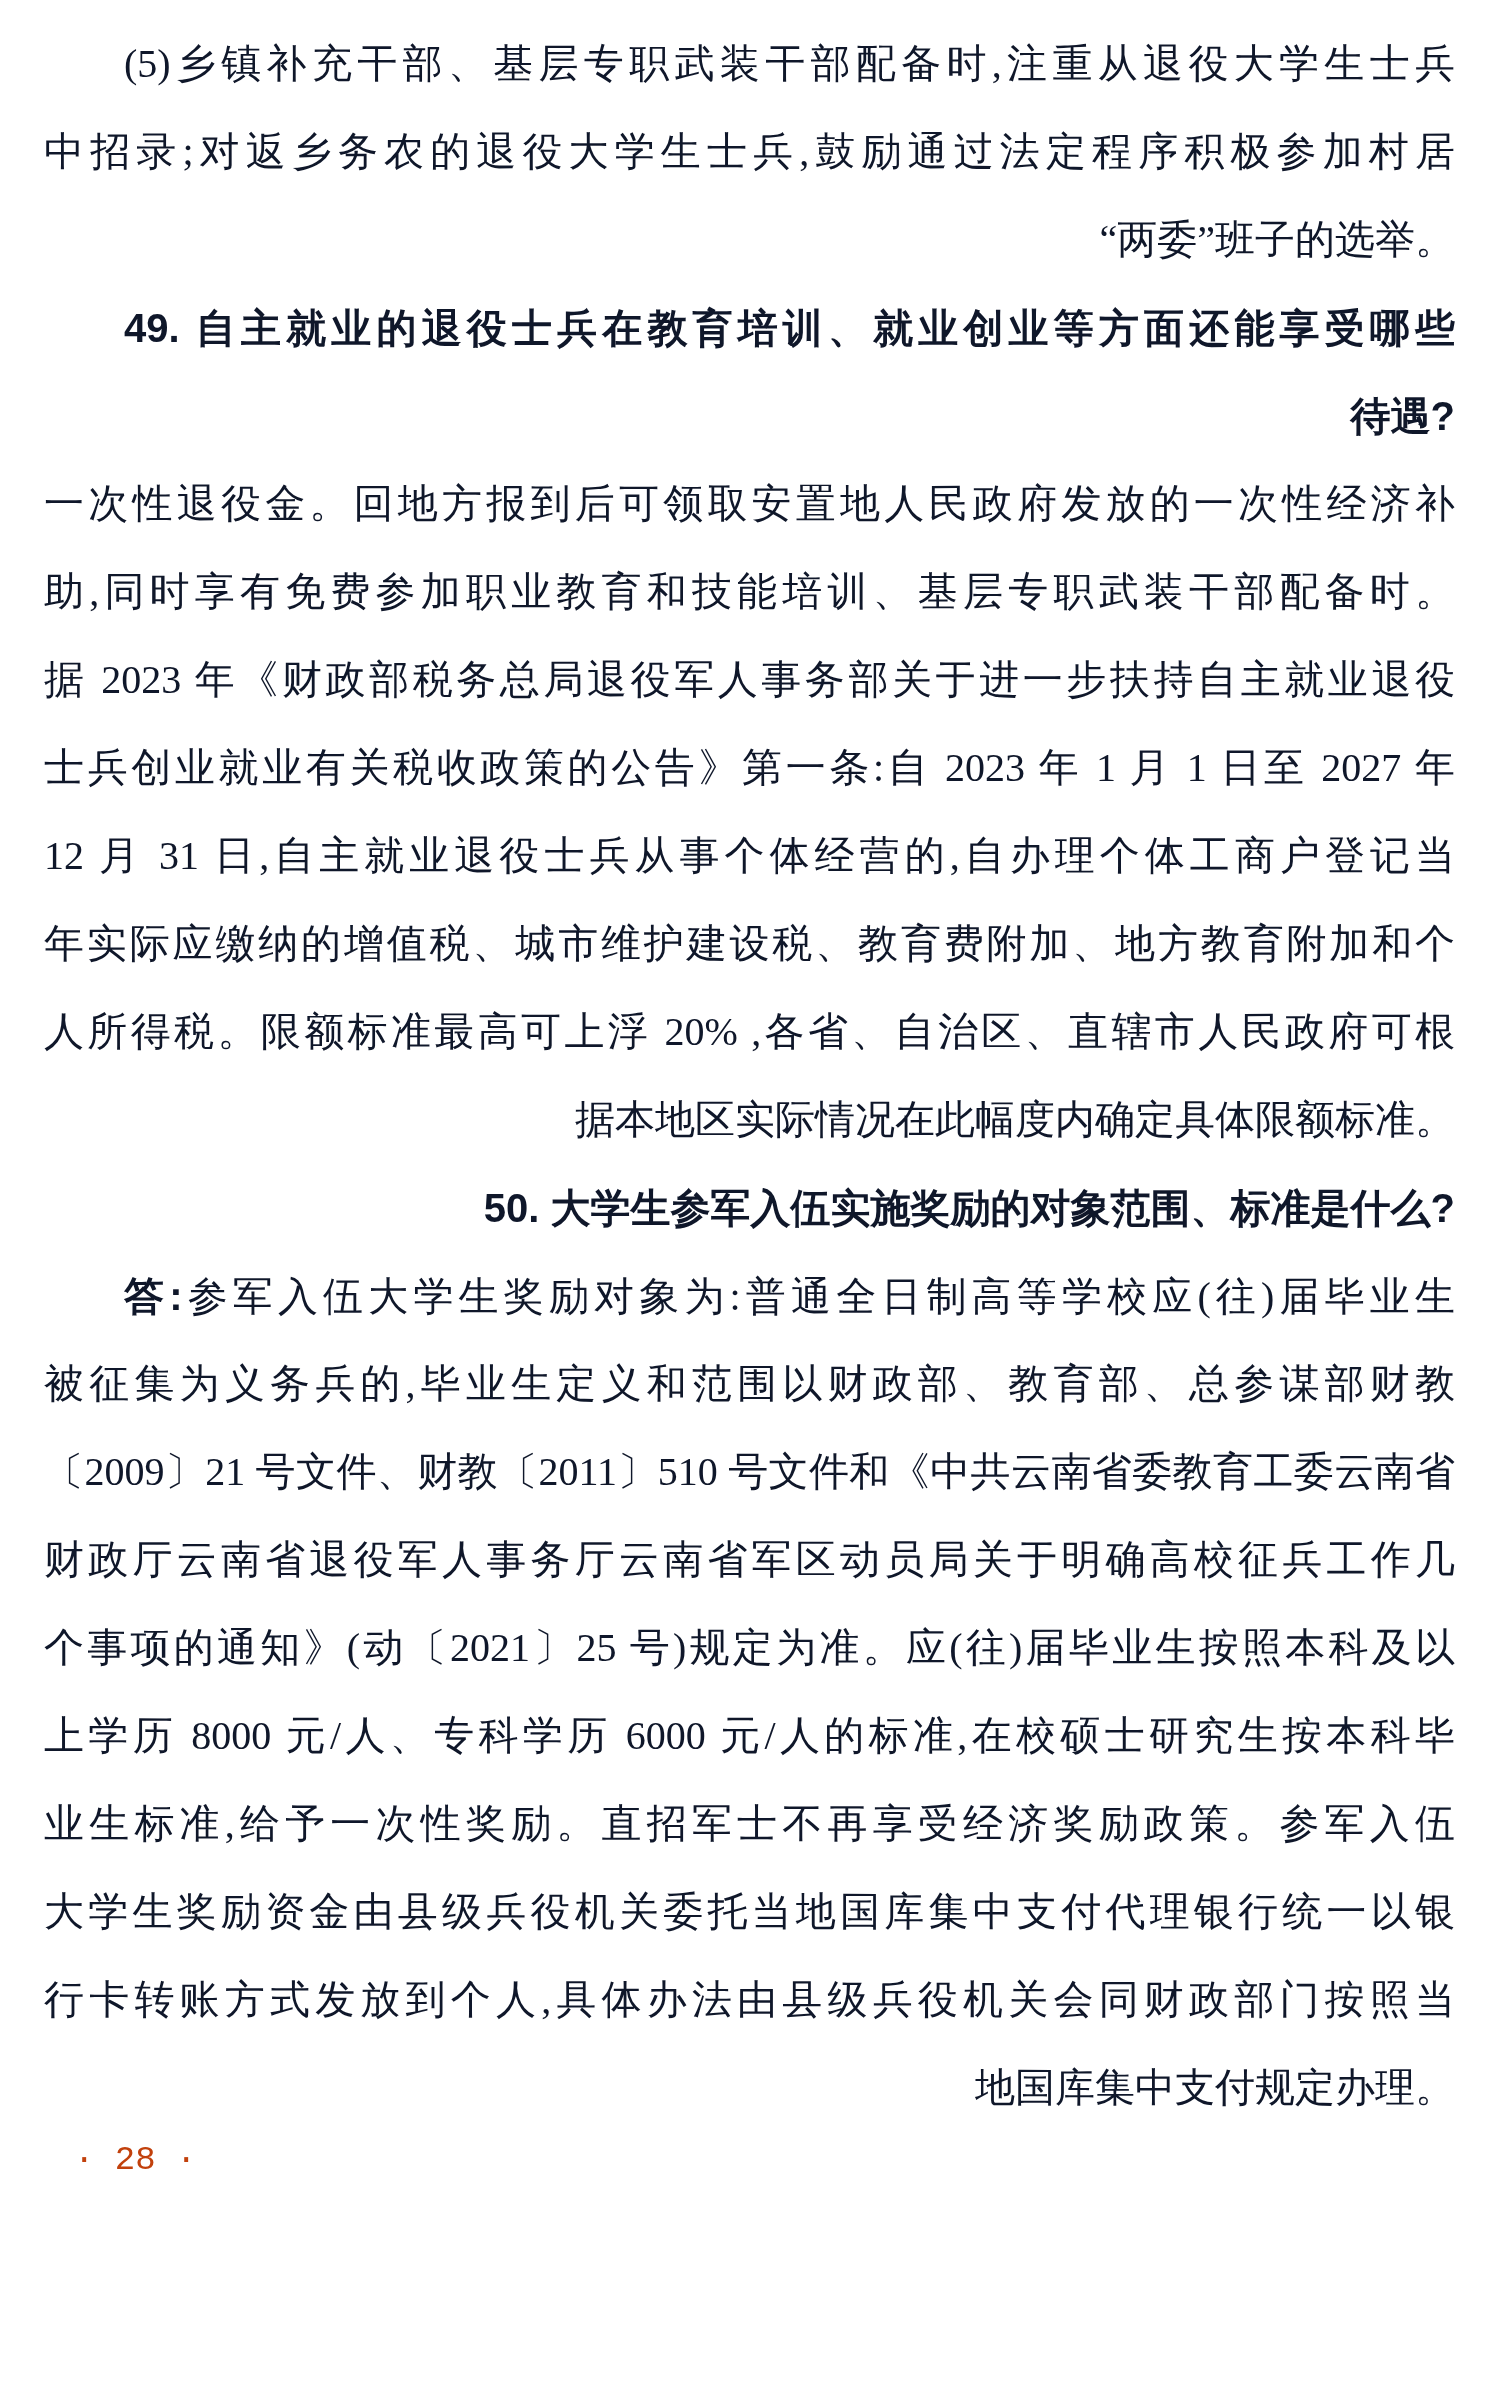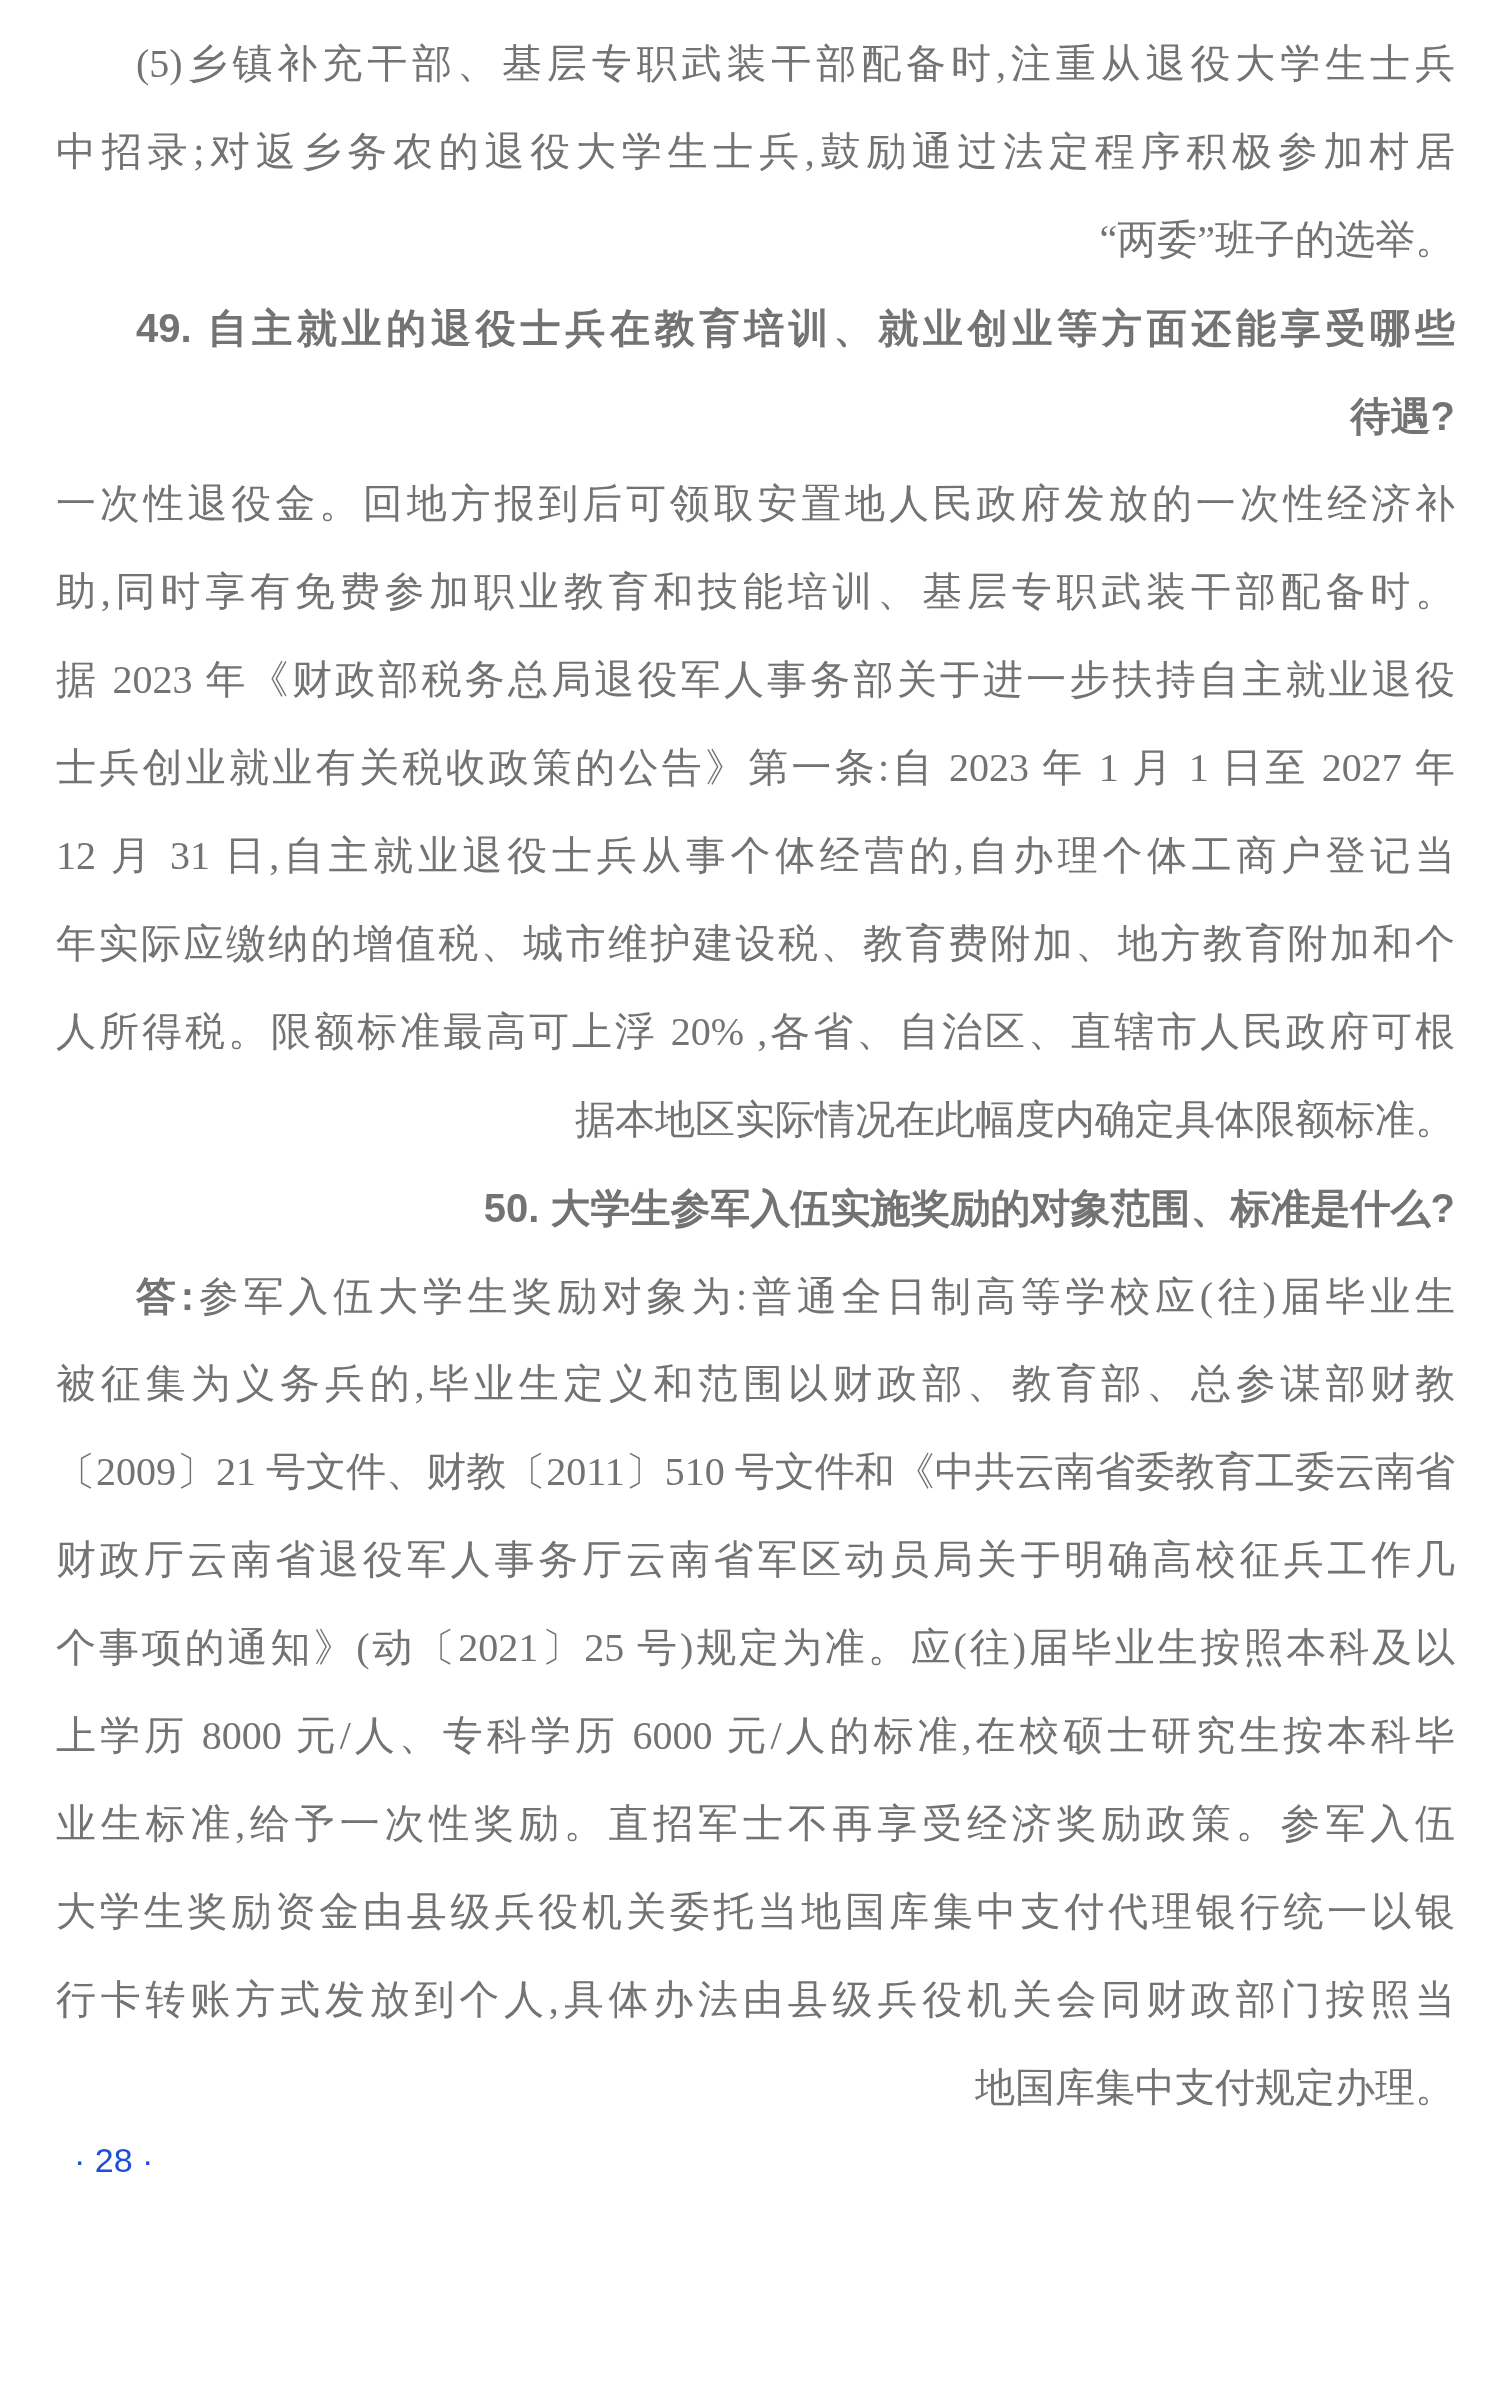--- a/index.html
+++ b/index.html
@@ -22,22 +22,21 @@
     color: #000000;
   }
   .text-block {
     width: 1411px;
   }
   .line {
     height: 88px;
     line-height: 88px;
     font-size: 40px;
     white-space: normal;
-    color: #737373;
-    margin-left: 12px;
+    color: #0f172a;
   }
   
   .line.j {
     text-align: justify;
     text-align-last: justify;
     text-justify: inter-character;
   }
   
   .line.e {
     text-align: right;
@@ -54,22 +53,22 @@
   .b {
     font-family: "Liberation Sans", "DejaVu Sans", sans-serif;
     font-weight: 700;
   }
   .pageno {
     margin-top: 4px;
     margin-left: 30px;
     height: 48px;
     line-height: 48px;
     font-size: 34px;
-    font-family: Liberation Sans, sans-serif;
-    color: #1d4ed8;
+    font-family: Liberation Mono, monospace;
+    color: #c2410c;
     text-align: left;
   }
 </style>
 </head>
 <body style="background: rgb(255, 255, 255);">
 
 <main class="page" style="background: rgb(255, 255, 255); color: rgb(0, 0, 0);">
   <article class="text-block">
       <div class="line j ind"><span class="r">(5)乡镇补充干部、基层专职武装干部配备时,注重从退役大学生士兵</span></div>
       <div class="line j"><span class="r">中招录;对返乡务农的退役大学生士兵,鼓励通过法定程序积极参加村居</span></div>

